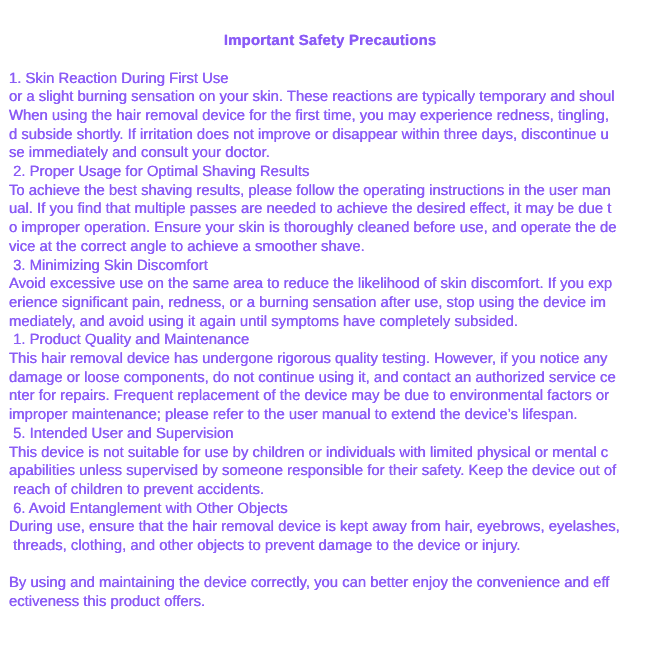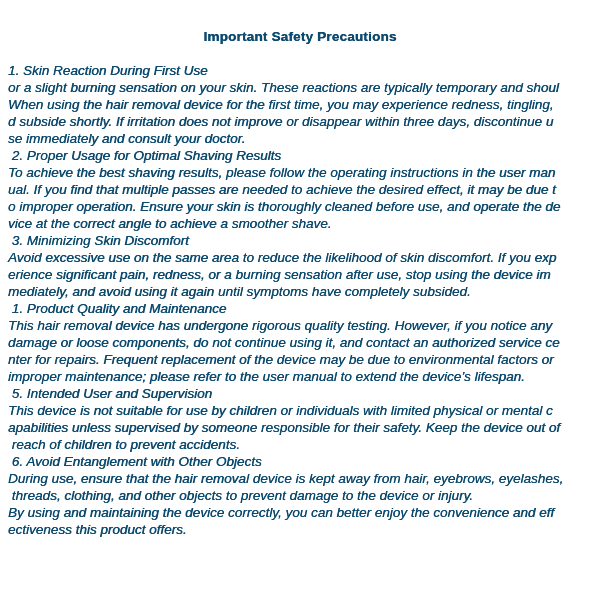--- a/index.html
+++ b/index.html
@@ -6,48 +6,48 @@
     margin: 0;
     padding: 0;
     background: #ffffff;
   }
   .page {
     position: relative;
     width: 600px;
     height: 600px;
     background: #ffffff;
     overflow: hidden;
-    color: #0c4a6e;
+    color: #8b5cf6;
     font-family: "Liberation Sans", sans-serif;
   }
   .title {
     margin: 28px 0 0 0;
     font-size: 13.5px;
     font-weight: 700;
     line-height: 17px;
     text-align: center;
     letter-spacing: 0.2px;
     text-shadow: 0.3px 0 0 currentColor;
   }
   .doc-body {
     margin-top: 17px;
     padding-left: 8px;
     padding-right: 4px;
     font-size: 13.5px;
     line-height: 17px;
     font-weight: 400;
     
     text-shadow: 0.35px 0 0 currentColor;
-    font-style: italic;
   }
   .line {
     white-space: pre;   
     height: 17px;
   }
   .closing {
+    margin-top: 17px;   
   }
 </style>
 </head>
 <body>
 
 <div class="page">
   <div class="title">Important Safety Precautions</div>
   <div class="doc-body">
       <div class="line">1. Skin Reaction During First Use</div>
       <div class="line">or a slight burning sensation on your skin. These reactions are typically temporary and shoul</div>

